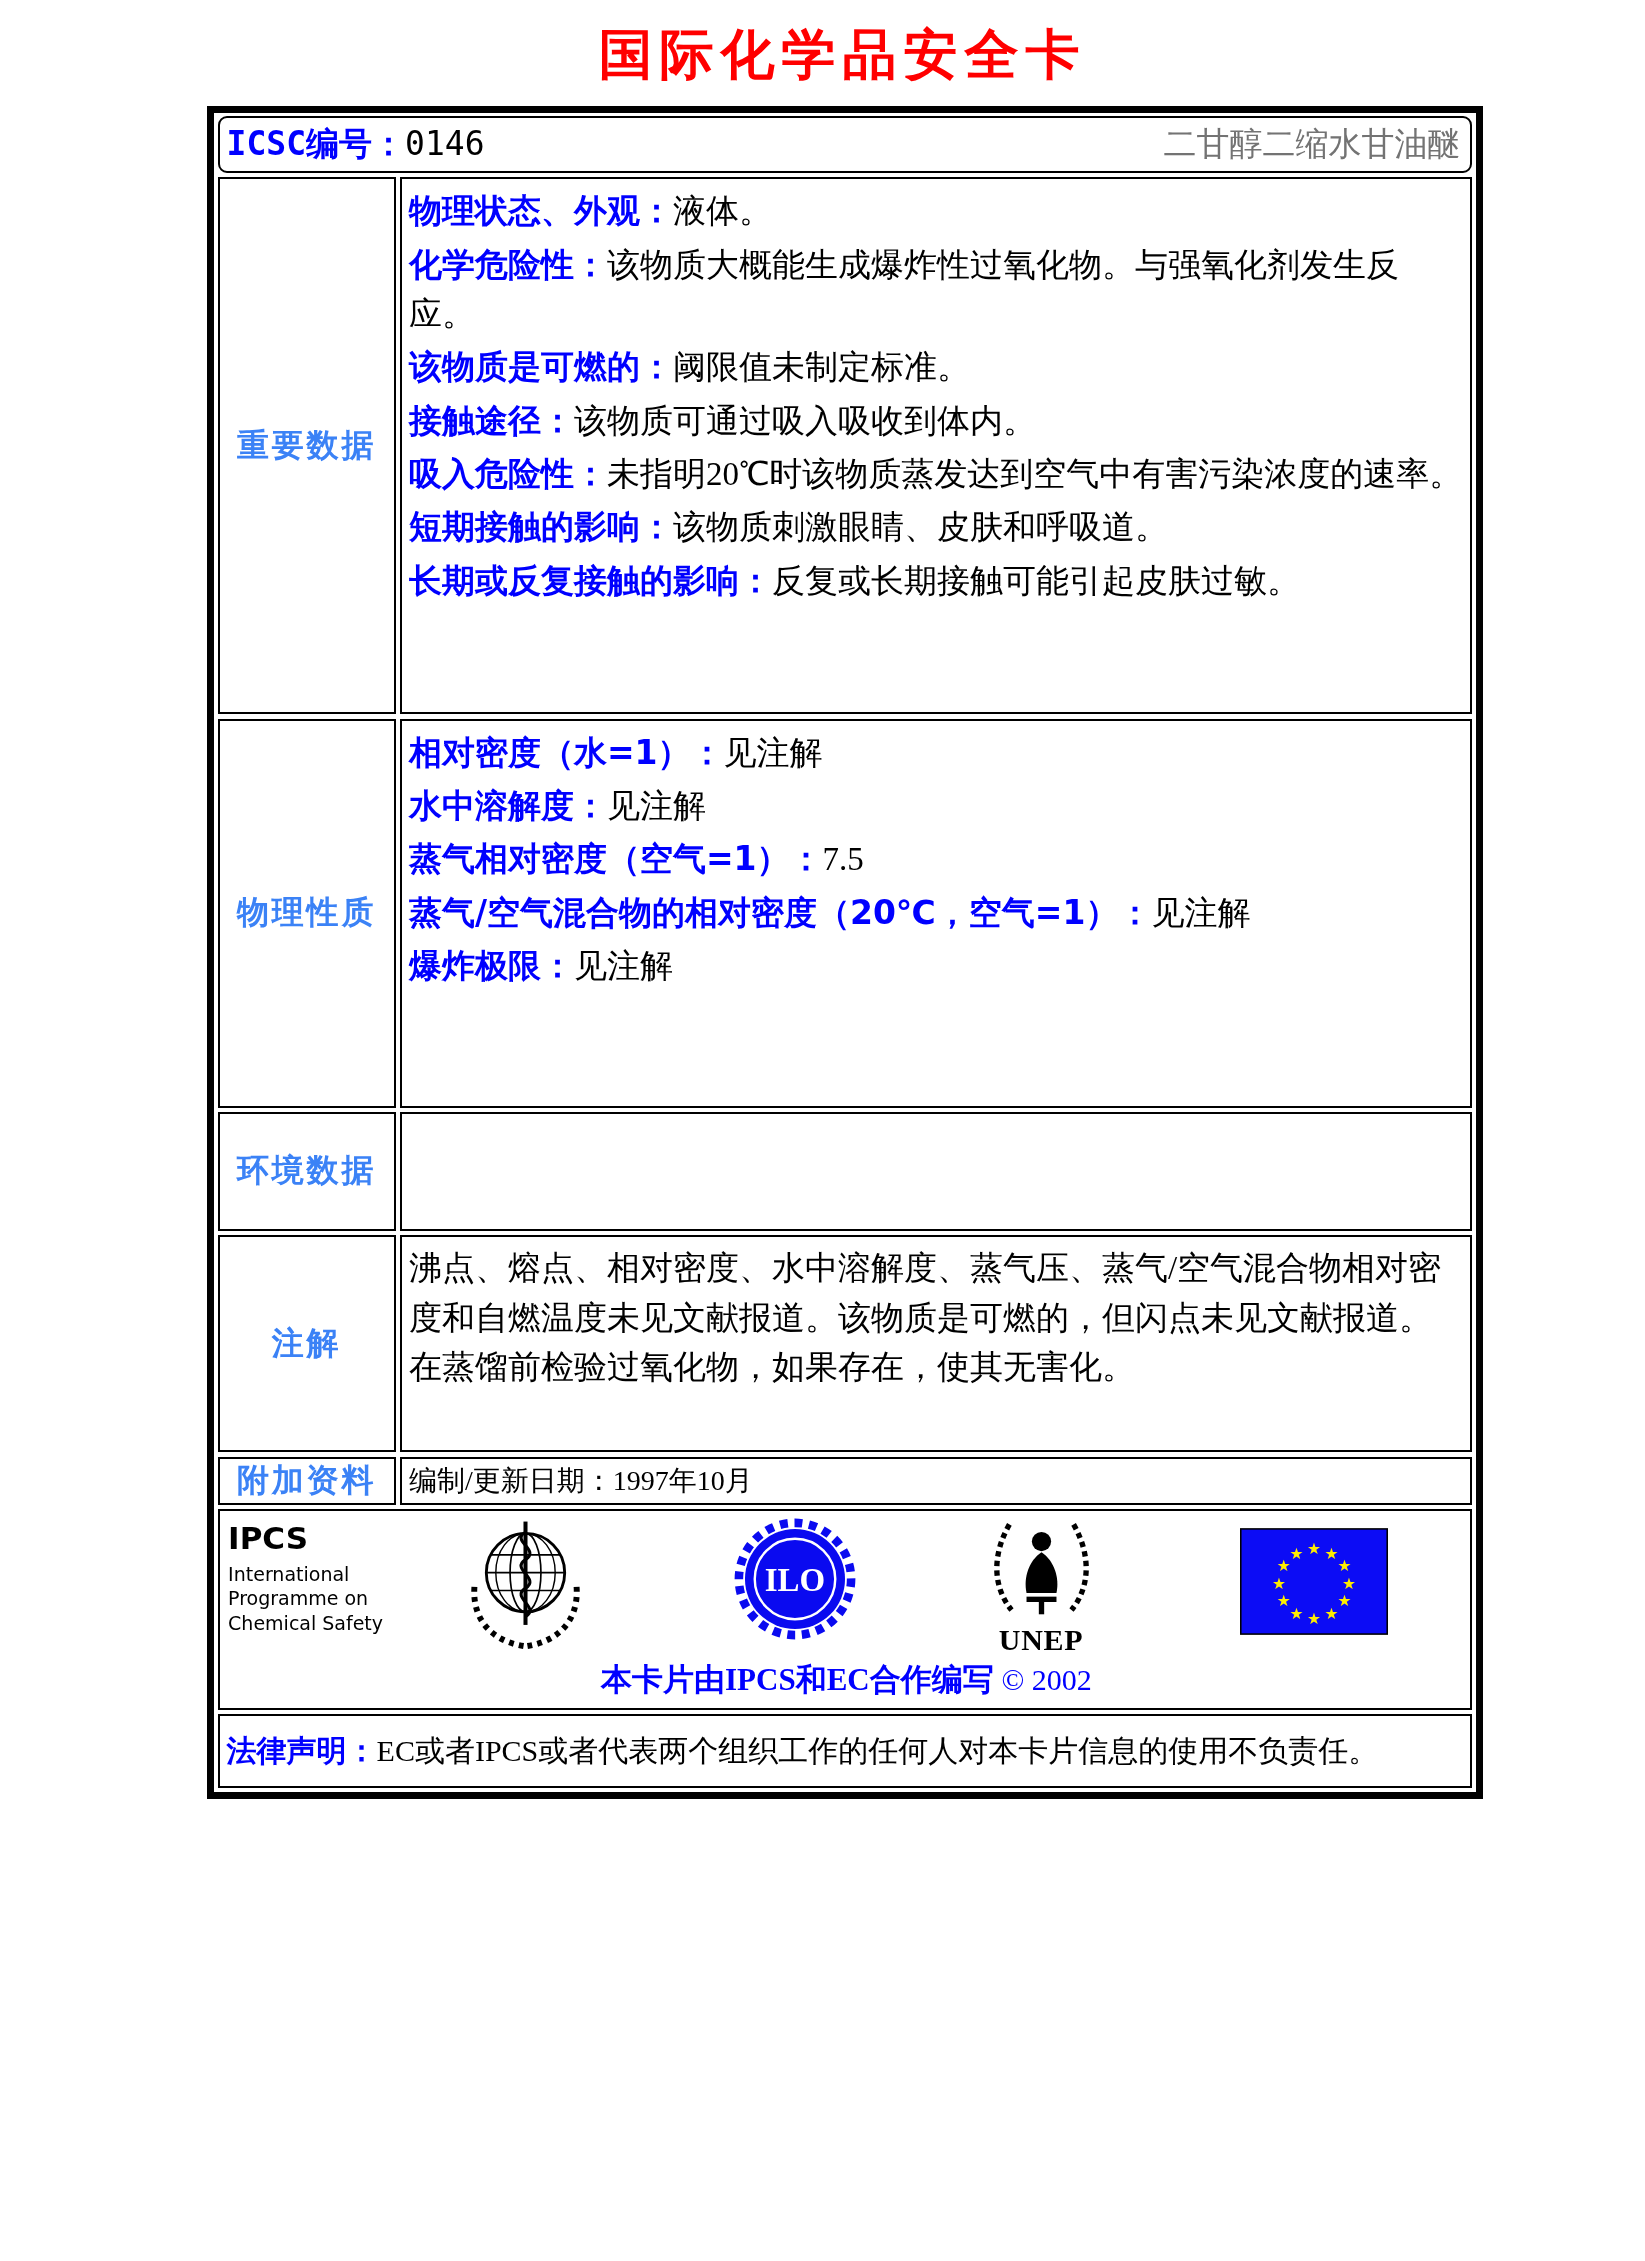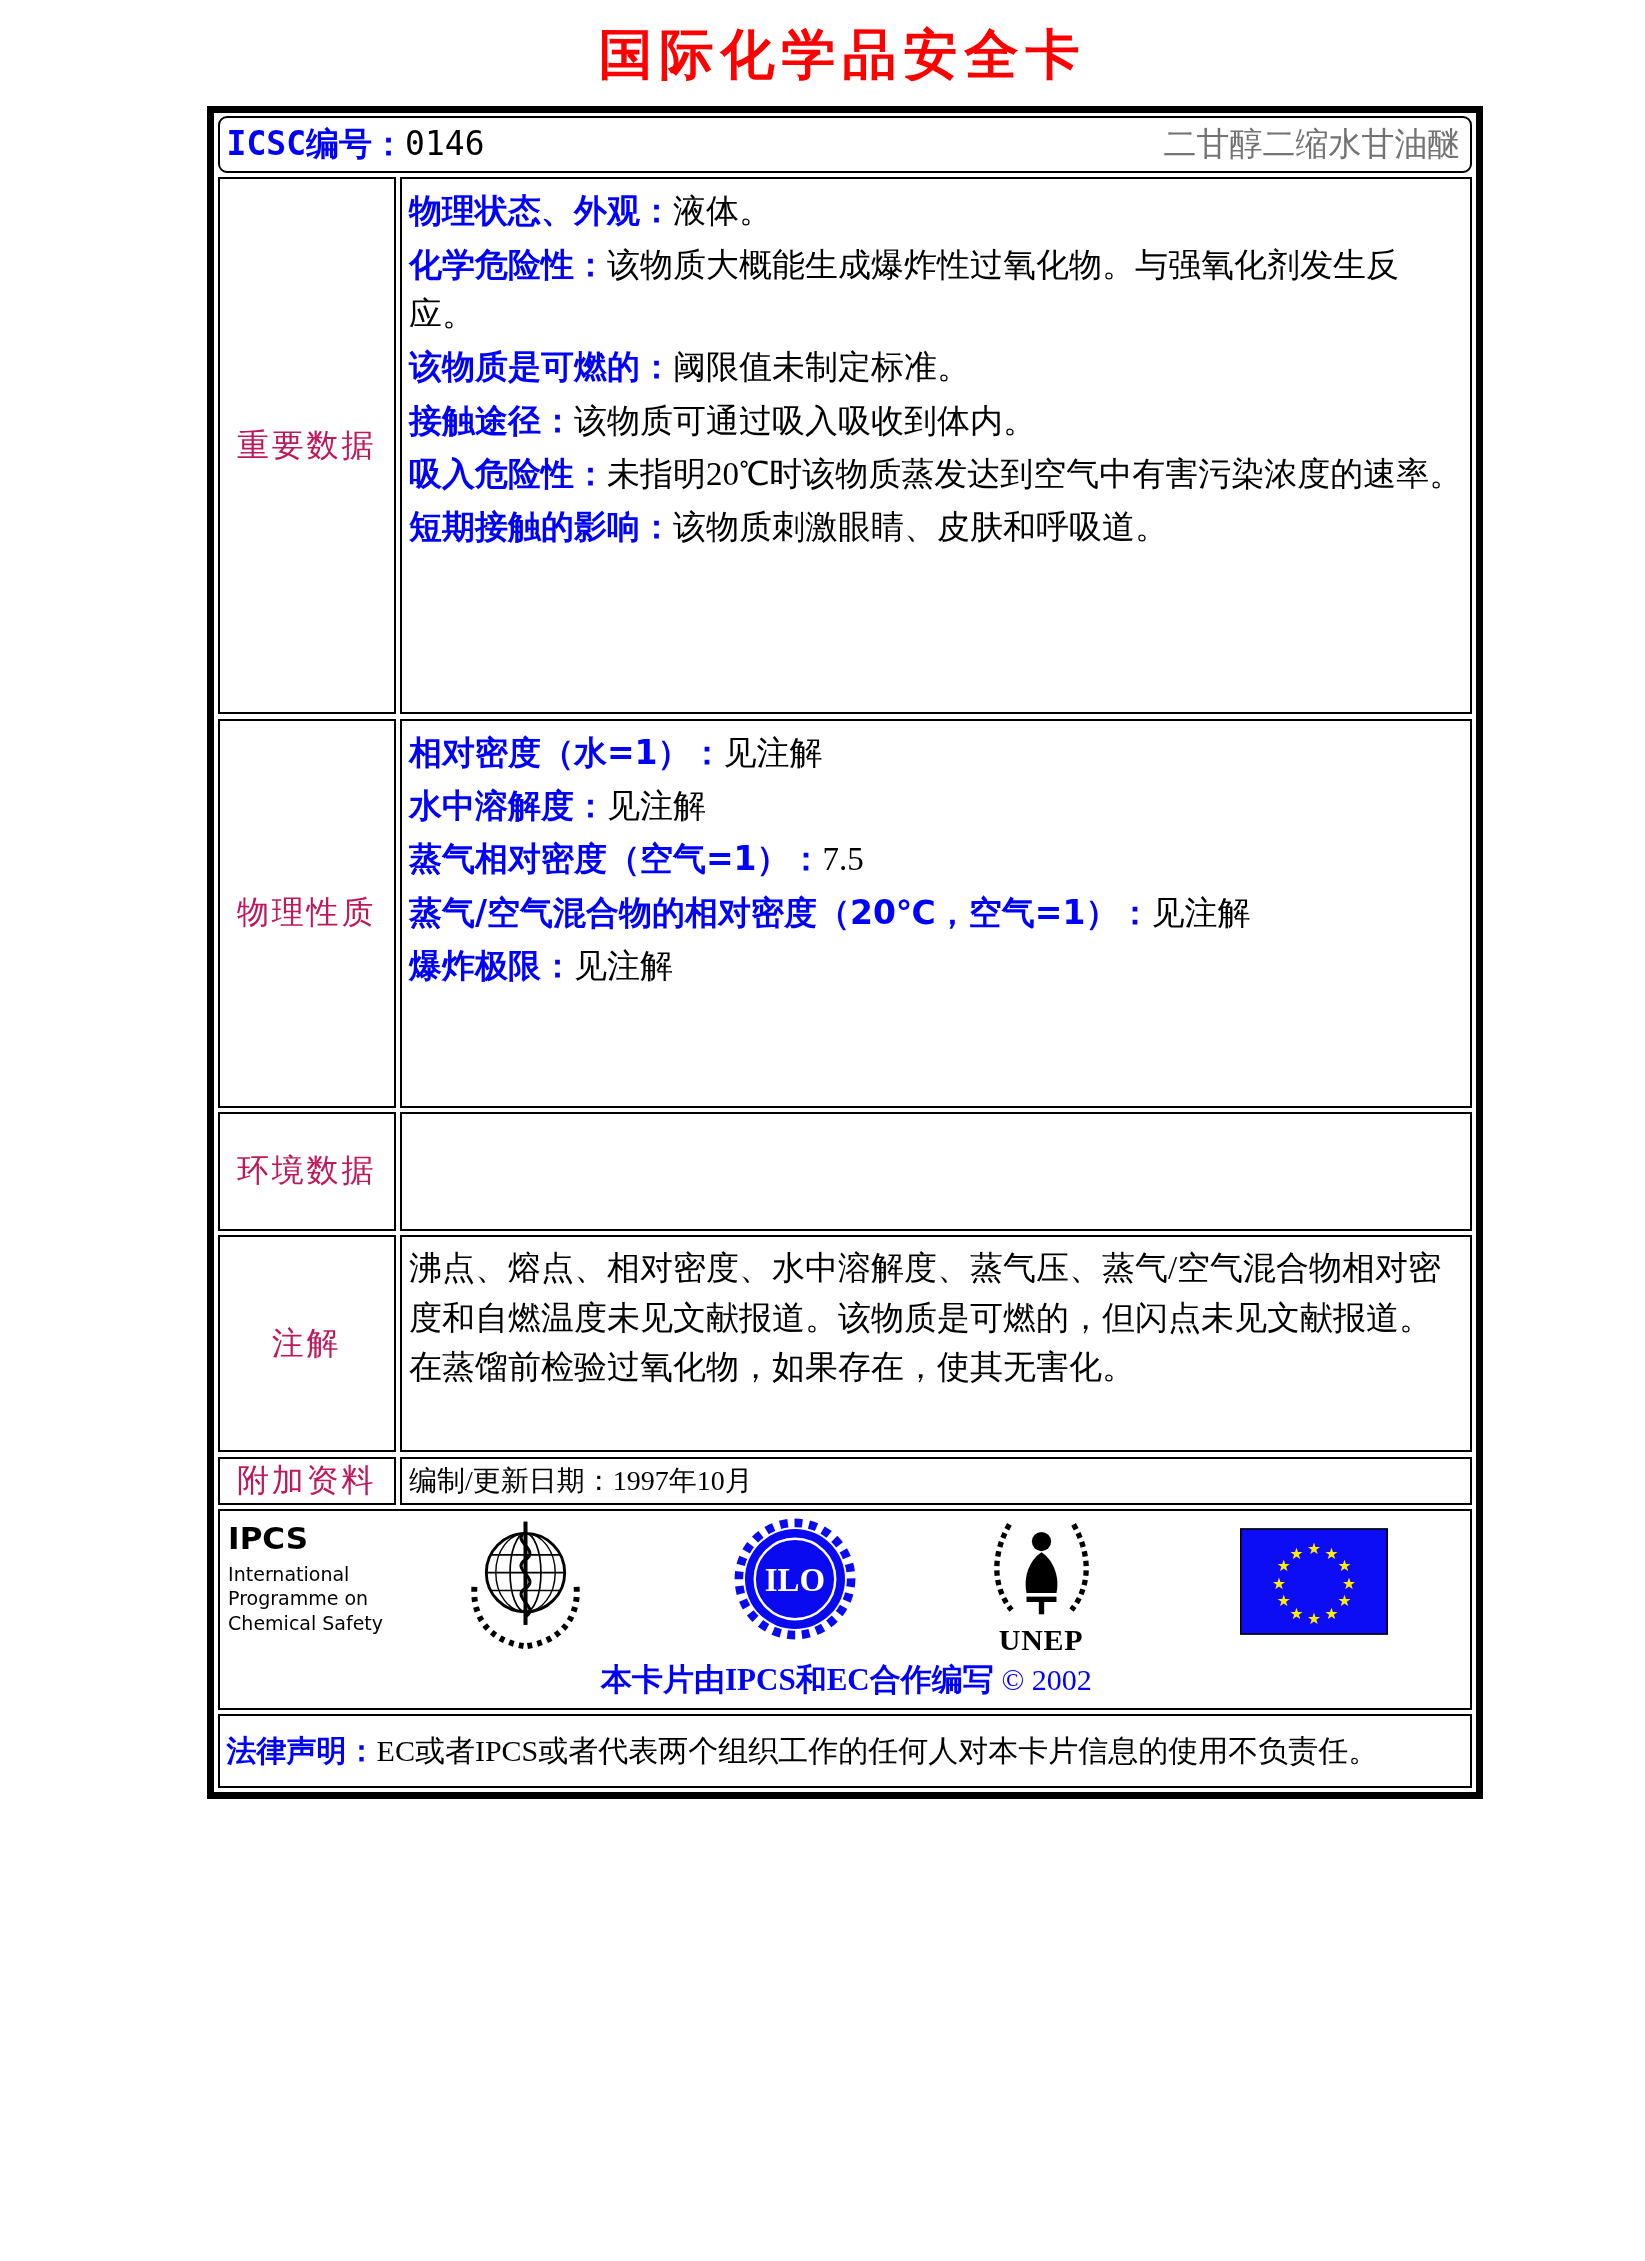--- a/index.html
+++ b/index.html
@@ -27,23 +27,23 @@
     padding:3.6px;
     background:#fff;
   }
   .row { display:grid; gap:4.3px; margin-bottom:4.3px; }
   .row:last-child { margin-bottom:0; }
   .row.two { grid-template-columns:178px 1fr; }
   .row.one { grid-template-columns:1fr; }
   .cell { border:2.1px solid #000; background:#fff; min-height:var(--h,auto); }
   .label-cell {
     display:flex; align-items:center; justify-content:center;
-    color:#be185d;
+    color:#3b82f6;
     font-family:"DejaVu Sans", sans-serif;
-    font-weight:normal;
+    font-weight:bold;
     font-size:32px;
     letter-spacing:2.8px;
     text-align:center;
   }
   .content-cell {
     padding:7px 7px 7px 7px;
     font-size:33px;
     line-height:1.5;
   }
   .k {
@@ -113,20 +113,21 @@
 
     <div class="row two">
       <div class="cell label-cell" style="--h:537px">重要数据</div>
       <div class="cell content-cell">
         <div class="line"><span class="k">物理状态、外观：</span><span class="v">液体。</span></div>
         <div class="line"><span class="k">化学危险性：</span><span class="v">该物质大概能生成爆炸性过氧化物。与强氧化剂发生反应。</span></div>
         <div class="line"><span class="k">该物质是可燃的：</span><span class="v">阈限值未制定标准。</span></div>
         <div class="line"><span class="k">接触途径：</span><span class="v">该物质可通过吸入吸收到体内。</span></div>
         <div class="line"><span class="k">吸入危险性：</span><span class="v">未指明20℃时该物质蒸发达到空气中有害污染浓度的速率。</span></div>
         <div class="line"><span class="k">短期接触的影响：</span><span class="v">该物质刺激眼睛、皮肤和呼吸道。</span></div>
+        <div class="line"><span class="k">长期或反复接触的影响：</span><span class="v">反复或长期接触可能引起皮肤过敏。</span></div>
       </div>
     </div>
 
     <div class="row two">
       <div class="cell label-cell" style="--h:389px">物理性质</div>
       <div class="cell content-cell">
         <div class="line"><span class="k">相对密度（水=1）：</span><span class="v">见注解</span></div>
         <div class="line"><span class="k">水中溶解度：</span><span class="v">见注解</span></div>
         <div class="line"><span class="k">蒸气相对密度（空气=1）：</span><span class="v">7.5</span></div>
         <div class="line"><span class="k">蒸气/空气混合物的相对密度（20℃，空气=1）：</span><span class="v">见注解</span></div>

